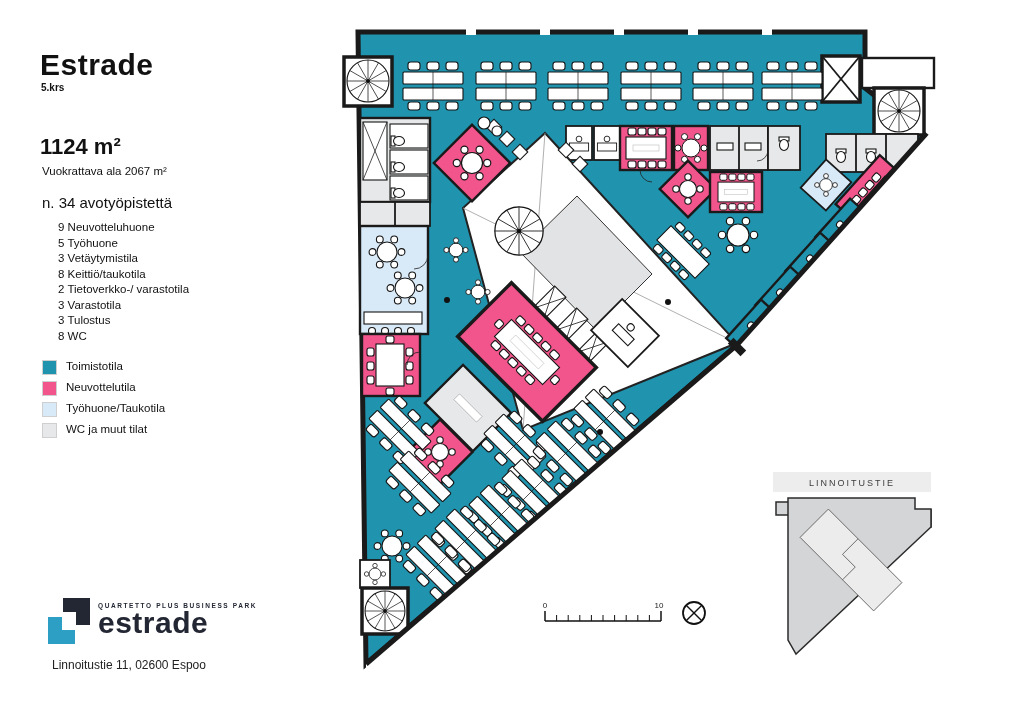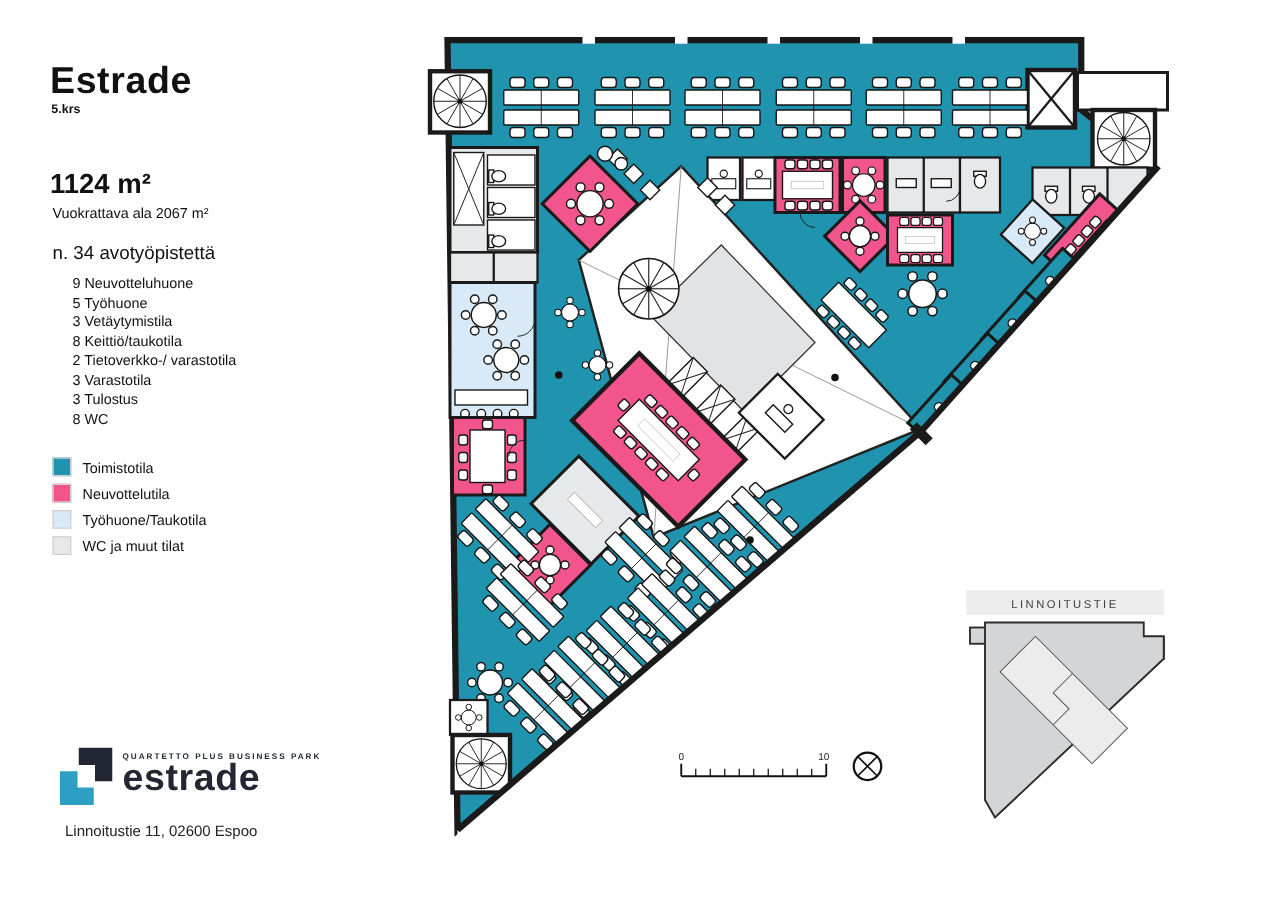--- a/index.html
+++ b/index.html
@@ -9,21 +9,21 @@
   }
   .abs{position:absolute}
   
   .title{left:40px;top:28px;font-size:30px;font-weight:bold;letter-spacing:.5px}
   .floor{left:41px;top:82px;font-size:10px;font-weight:bold}
   .area{left:40px;top:134px;font-size:22px;font-weight:bold}
   .area-sub{left:42px;top:165px;font-size:11.5px}
   .wp{left:42px;top:194px;font-size:15px}
   .rooms{left:42px;top:204px;font-size:11.5px;line-height:15.5px;list-style:none;margin:16px;padding:0}
   .legend{left:42px;top:360px}
-  .lg-row{display:flex;align-items:flex-end;height:21px}
+  .lg-row{display:flex;align-items:flex-start;height:21px}
   .sw{width:15px;height:15px;margin-right:9px;border:1px solid #cfcfcf;box-sizing:border-box}
   .lg-label{font-size:11.5px}
   
   .logo{left:48px;top:598px;display:flex;align-items:flex-start}
   .logo-text{margin-left:8px;padding-top:4px}
   .park{font-size:6.5px;letter-spacing:1.6px;font-weight:bold;color:var(--c-logo_navy);white-space:nowrap}
   .brand{font-size:30px;font-weight:bold;color:var(--c-logo_navy);line-height:28px;letter-spacing:.5px}
   .address{left:52px;top:658px;font-size:12px;color:#222}
   
   .f-office{fill:var(--c-office)} .f-meet{fill:var(--c-meeting)} .f-kit{fill:var(--c-kitchen)}

